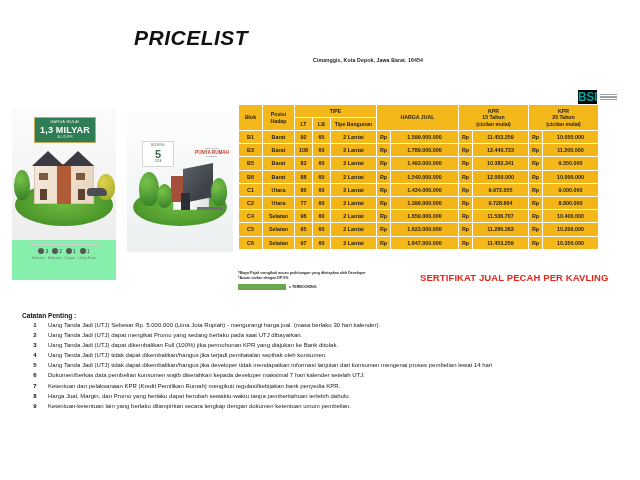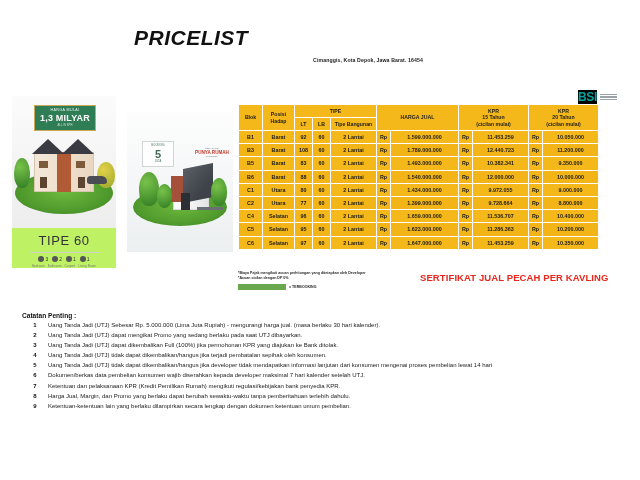--- a/index.html
+++ b/index.html
@@ -24,22 +24,22 @@
     font-size:21px; font-weight:bold; letter-spacing:.5px; color:#111;
   }
   #address {
     position:absolute; left:238px; top:31px; width:260px;
     text-align:center; font-size:5.2px; font-weight:bold; color:#222;
     letter-spacing:.1px;
   }
 
   
   #card-a {
-    position:absolute; left:12px; top:96px; width:104px; height:172px;
-    background:#bef264;
+    position:absolute; left:12px; top:108px; width:104px; height:172px;
+    background:#86efac;
   }
   .render {
     position:relative; width:104px; height:132px; overflow:hidden;
     background:linear-gradient(#fbfbfb 0%, #f4f4f4 55%, #ededed 100%);
   }
   .ground {
     position:absolute; left:3px; bottom:14px; width:98px; height:42px;
     background:radial-gradient(ellipse at 50% 45%, #6fba3e 0%, #4f9a2c 62%, #3d7d22 100%);
     border-radius:50%;
   }
@@ -222,21 +222,20 @@
     <div class="win" style="left:64px;bottom:60px;width:9px;height:7px;"></div>
     <div class="win" style="left:28px;bottom:40px;width:7px;height:11px;background:#5d4430;"></div>
     <div class="win" style="left:66px;bottom:40px;width:7px;height:11px;background:#5d4430;"></div>
     <div class="car"></div>
     <div id="banner-a">
       <span class="b-top">HARGA MULAI</span>
       <span class="b-mid">1,3 MILYAR</span>
       <span class="b-bot">ALL IN KPR</span>
     </div>
   </div>
-  <div id="tipe-label">TIPE 60</div>
   <div id="spec-div"></div>
   <div id="specs">
     <span class="spec">
       <i class="spec-ic"></i>
       <span class="spec-n">3</span>
     </span>
     <span class="spec">
       <i class="spec-ic"></i>
       <span class="spec-n">2</span>
     </span>

